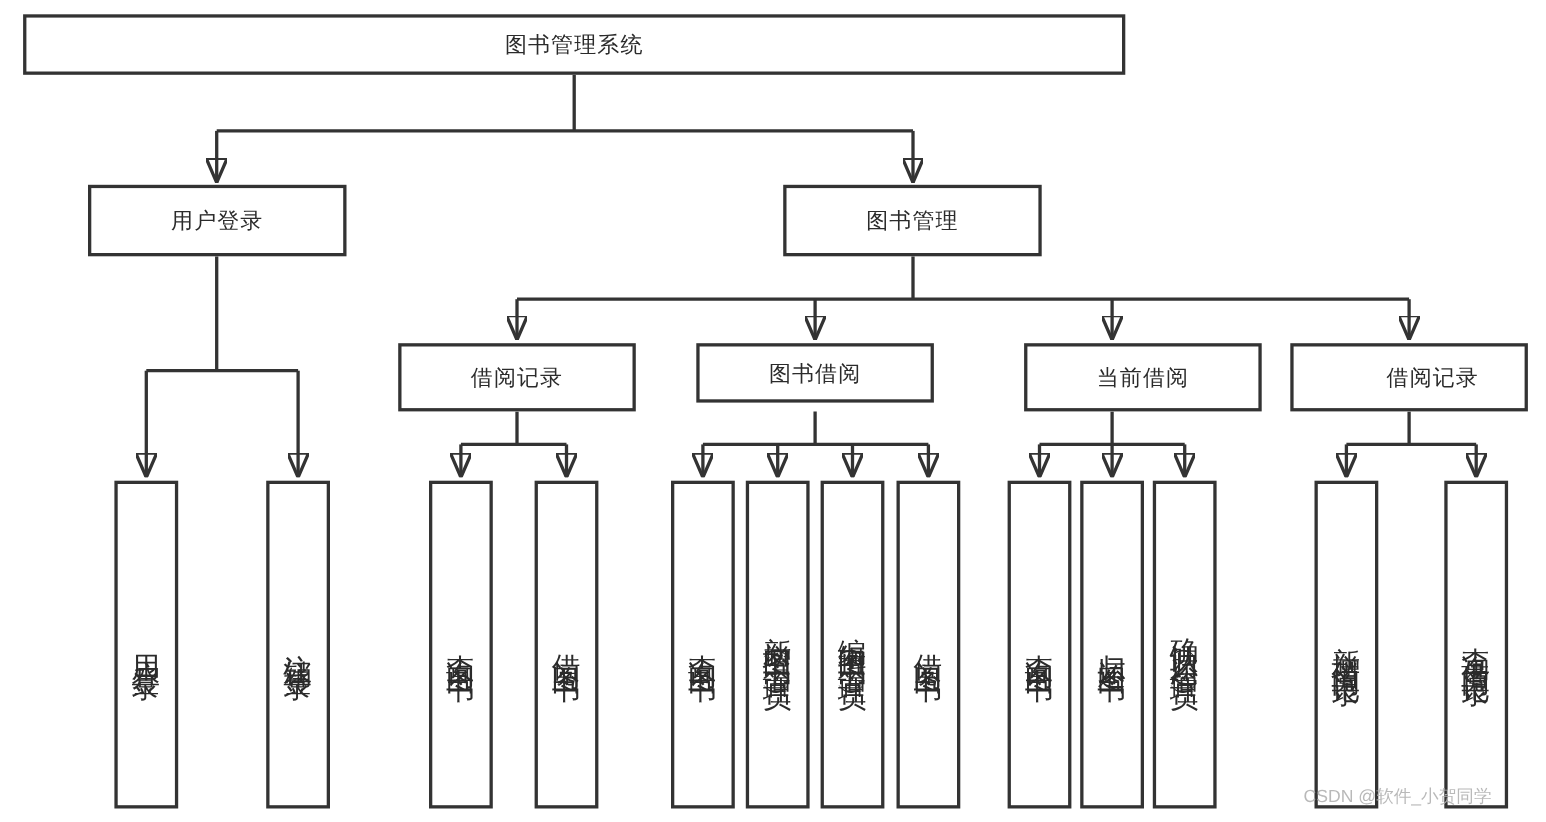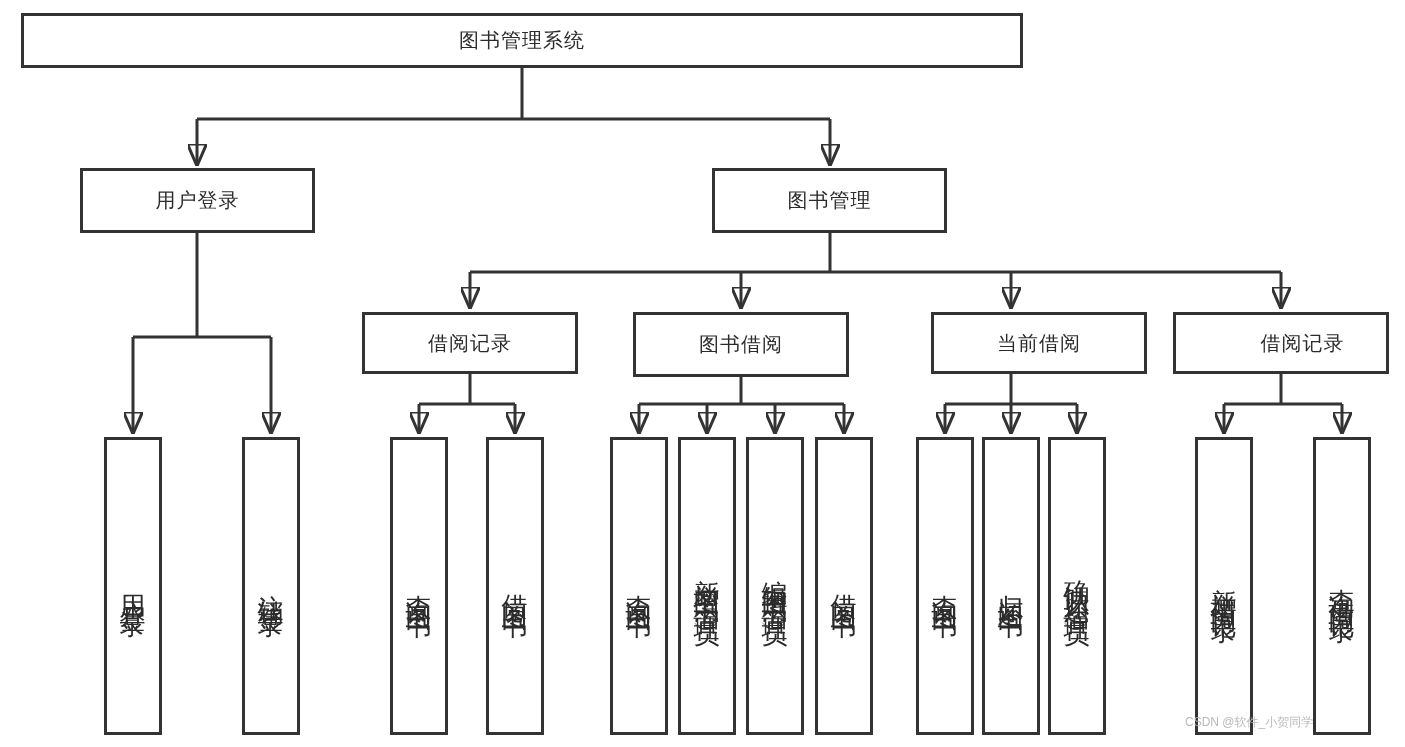--- a/index.html
+++ b/index.html
@@ -25,32 +25,32 @@
     text-orientation:mixed;
     font-size:26px;
     line-height:1;
     letter-spacing:6px;
   }
   
   .n-root{left:21px;top:13px;width:1002px;height:55px;}
   .n-user-login{left:80px;top:168px;width:235px;height:65px;}
   .n-book-mgmt{left:712px;top:168px;width:235px;height:65px;}
   .n-l3-0{left:362px;top:312px;width:216px;height:62px;}
-  .n-l3-1{left:633px;top:312px;width:216px;height:65px;}
+  .n-l3-1{left:633px;top:312px;width:216px;height:54px;}
   .n-l3-2{left:903px;top:312px;width:216px;height:62px;margin-left:28px;}
   .n-l3-3{left:1173px;top:312px;width:216px;height:62px;padding-left:43px;}
   .leaf{top:437px;width:58px;height:298px;}
   .n-g1-0{left:104px;} .n-g1-1{left:242px;}
   .n-g2-0{left:390px;} .n-g2-1{left:486px;}
   .n-g3-0{left:610px;} .n-g3-1{left:678px;} .n-g3-2{left:746px;} .n-g3-3{left:815px;}
   .n-g4-0{left:916px;} .n-g4-1{left:982px;} .n-g4-2{left:1048px;}
   .n-g5-0{left:1195px;} .n-g5-1{left:1313px;}
   .watermark{
     position:absolute;left:1185px;top:714px;
-    font-size:12px;color:var(--watermark,#b2b2b2);
+    font-size:16px;color:var(--watermark,#b2b2b2);
     opacity:.9;white-space:nowrap;
   }
 </style>
 </head>
 <body>
 
 <div class="stage">
 
   <svg class="connectors" viewBox="0 0 1405 747" xmlns="http://www.w3.org/2000/svg">
     <defs>

